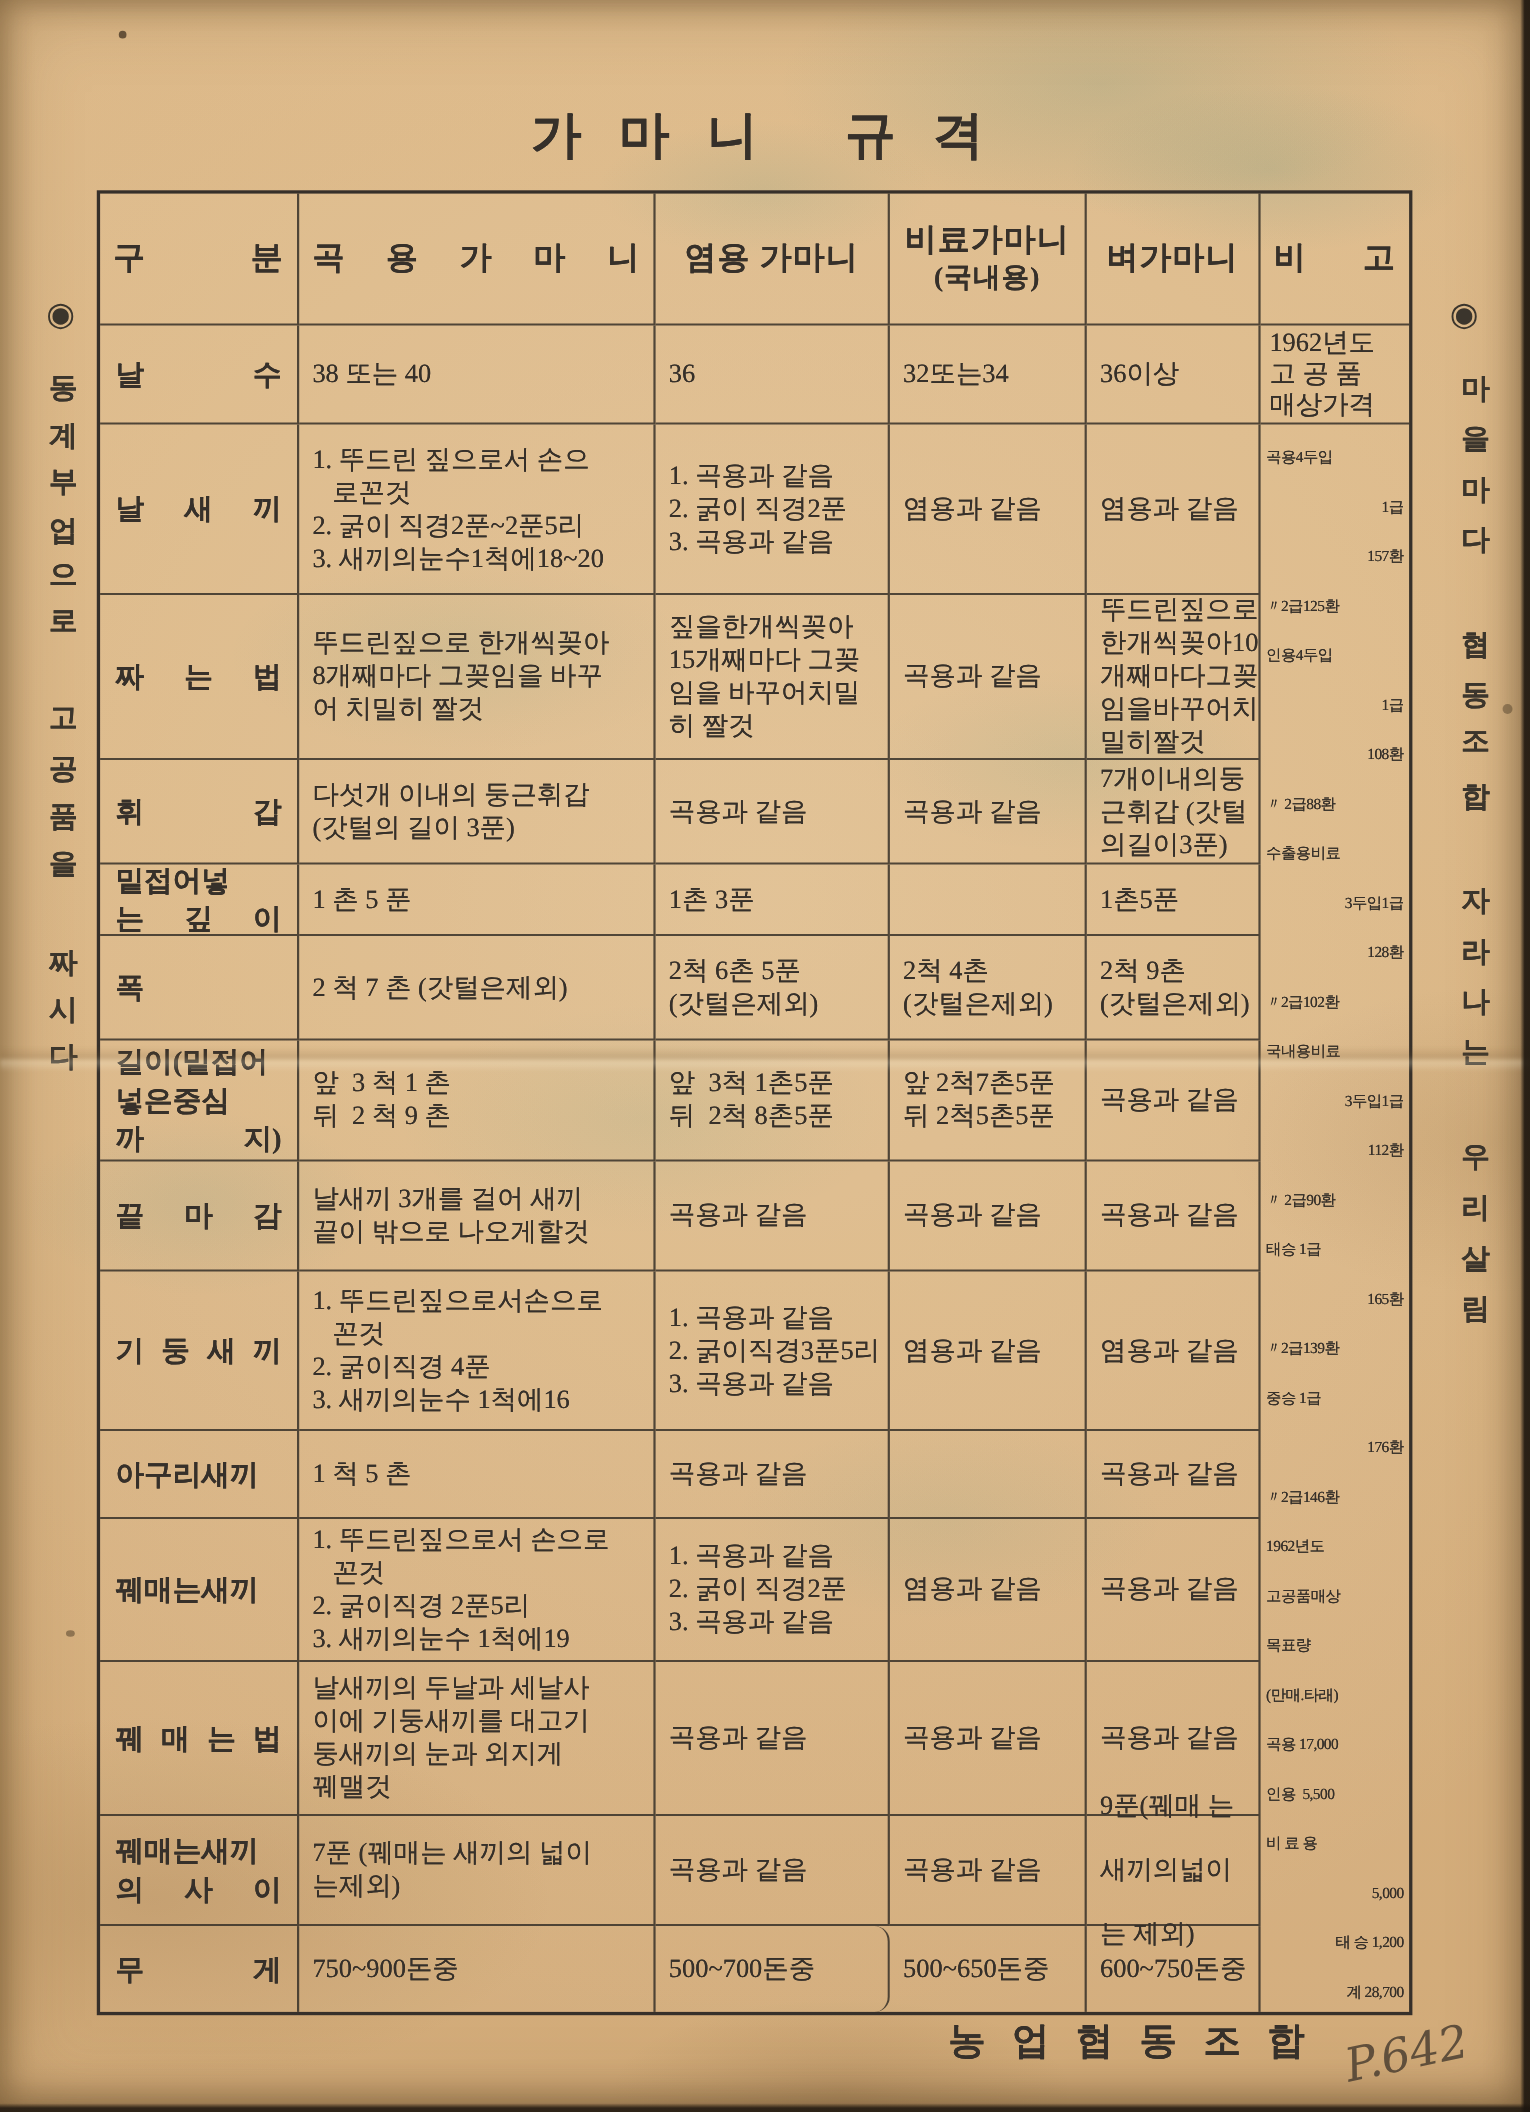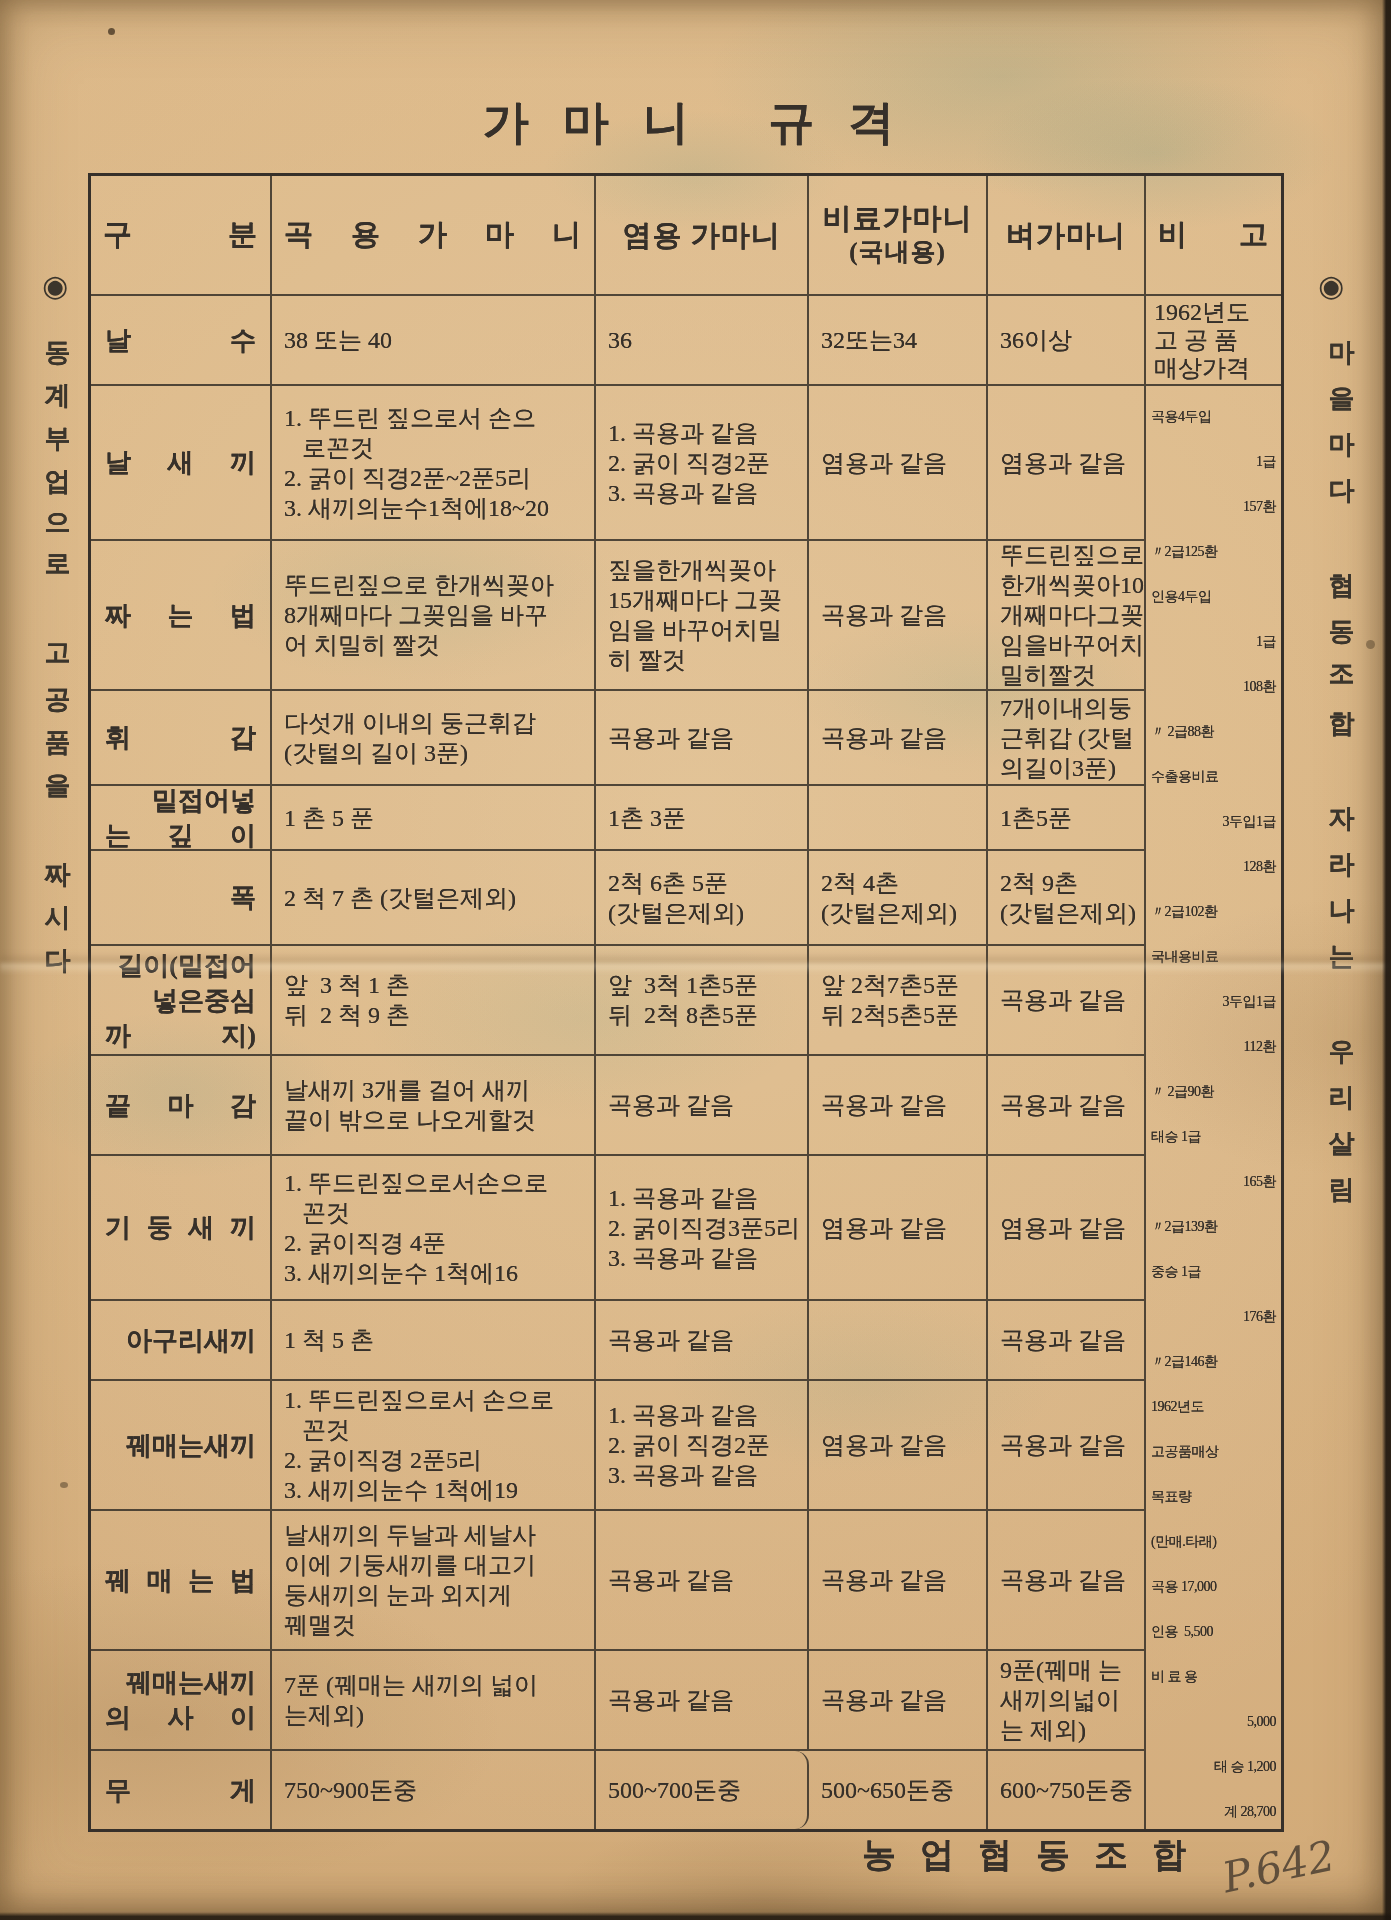--- a/index.html
+++ b/index.html
@@ -68,21 +68,21 @@
     padding:6px 12px;box-sizing:border-box;overflow:visible;
     text-shadow:0 0 .5px currentColor;
   }
   .cell.lastcol{border-right:none;}
   .cell.lastrow{border-bottom:none;}
   .head{font-size:29px;font-weight:700;align-items:center;text-align:center;letter-spacing:1px;}
   .head .jline{width:100%;}
   .head .sub{font-size:25px;font-weight:600;margin-top:2px;}
   .label{font-size:26px;font-weight:600;padding:6px 14px;}
   .jline{width:100%;text-align:justify;text-align-last:justify;white-space:normal;}
-  .cline{width:100%;text-align:right;white-space:pre;}
+  .cline{width:100%;text-align:left;white-space:pre;}
   .val{font-size:24px;}
   .vline{white-space:pre;line-height:30px;}
   .rtop{font-size:24px;justify-content:center;padding:4px 8px;}
   .rtop .vline{line-height:28px;}
   .rlist{justify-content:flex-start;padding:8px 5px;}
   .rline{font-size:14px;line-height:45px;white-space:pre;letter-spacing:-0.5px;width:100%;box-sizing:border-box;}
   .rline.al{text-align:left;}
   .rline.ar{text-align:right;}
 
   .signature{
@@ -350,21 +350,21 @@
       <div class="cell val" style="grid-area: 14 / 2;">
         <div class="vline">7푼 (꿰매는 새끼의 넓이</div>
         <div class="vline">는제외)</div>
       </div>
       <div class="cell val" style="grid-area: 14 / 3;">
         <div class="vline">곡용과 같음</div>
       </div>
       <div class="cell val" style="grid-area: 14 / 4;">
         <div class="vline">곡용과 같음</div>
       </div>
-      <div class="cell val" style="grid-area: 14 / 5;">
+      <div class="cell val" style="grid-area: 14 / 5; gap: 28px;">
         <div class="vline">9푼(꿰매 는</div>
         <div class="vline">새끼의넓이</div>
         <div class="vline">는 제외)</div>
       </div>
       <div class="cell label lastrow" style="grid-area: 15 / 1;">
         <div class="jline">무 게</div>
       </div>
       <div class="cell val lastrow" style="grid-area: 15 / 2;">
         <div class="vline">750~900돈중</div>
       </div>

